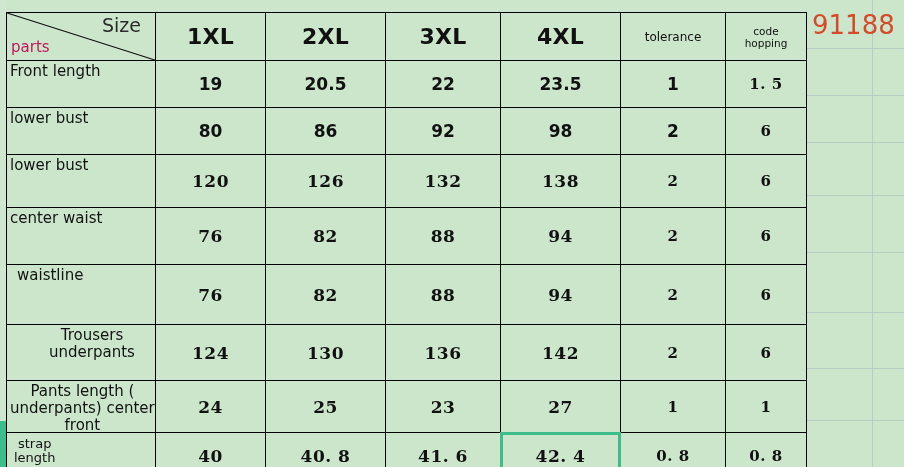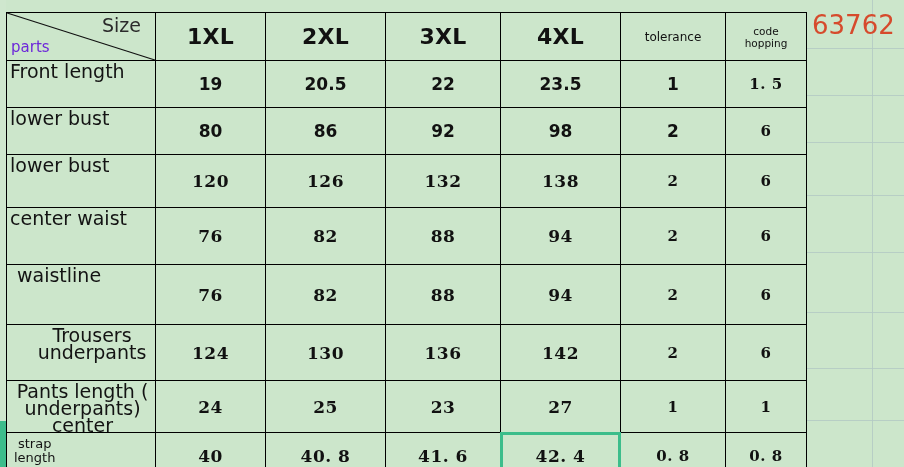--- a/index.html
+++ b/index.html
@@ -96,21 +96,21 @@
     position: absolute;
     right: 14px; top: 1px;
     font-size: 19px;
     color: #2b2b2b;
     font-family: "DejaVu Sans", sans-serif;
   }
   td.corner .lbl-parts {
     position: absolute;
     left: 4px; top: 25px;
     font-size: 15px;
-    color: #6d28d9;
+    color: #be185d;
     font-family: "DejaVu Sans", sans-serif;
   }
 
   td.size-head {
     font-weight: bold;
     font-size: 22px;
     font-family: "DejaVu Sans", sans-serif;
     letter-spacing: .3px;
   }
   td.small-head {
@@ -127,21 +127,21 @@
 
   
   td.rowlabel {
     position: relative;
     text-align: left;
   }
   td.rowlabel .ltext {
     position: absolute;
     left: 3px;
     top: 2px;
-    font-size: 19px;
+    font-size: 15px;
     line-height: 17px;
     color: #131313;
     font-family: "DejaVu Sans", sans-serif;
     white-space: pre-line;
   }
   td.rowlabel.indent .ltext { left: 10px; }
   td.rowlabel.indent2 .ltext { left: 22px; }
   td.rowlabel.small .ltext { font-size: 13px; line-height: 14px; top: 4px; left: 7px; }
 
   
@@ -217,21 +217,21 @@
   <div class="sheet-grid-h" style="top:142px"></div>
   <div class="sheet-grid-h" style="top:195px"></div>
   <div class="sheet-grid-h" style="top:252px"></div>
   <div class="sheet-grid-h" style="top:312px"></div>
   <div class="sheet-grid-h" style="top:368px"></div>
   <div class="sheet-grid-h" style="top:420px"></div>
 
   <div class="ghost" style="left:100px; top:92px;">· · ·</div>
   <div class="ghost" style="left:138px; top:150px;">:</div>
 
-  <div class="note-red" style="left:812px; top:10px;">63762</div>
+  <div class="note-red" style="left:812px; top:10px;">91188</div>
 
   <div class="row-marker" style="top:421px; height:46px;"></div>
 
   <table class="size-table">
     <colgroup>
       <col class="c-label">
         <col class="c-s1">
         <col class="c-s2">
         <col class="c-s3">
       <col class="c-s4">

